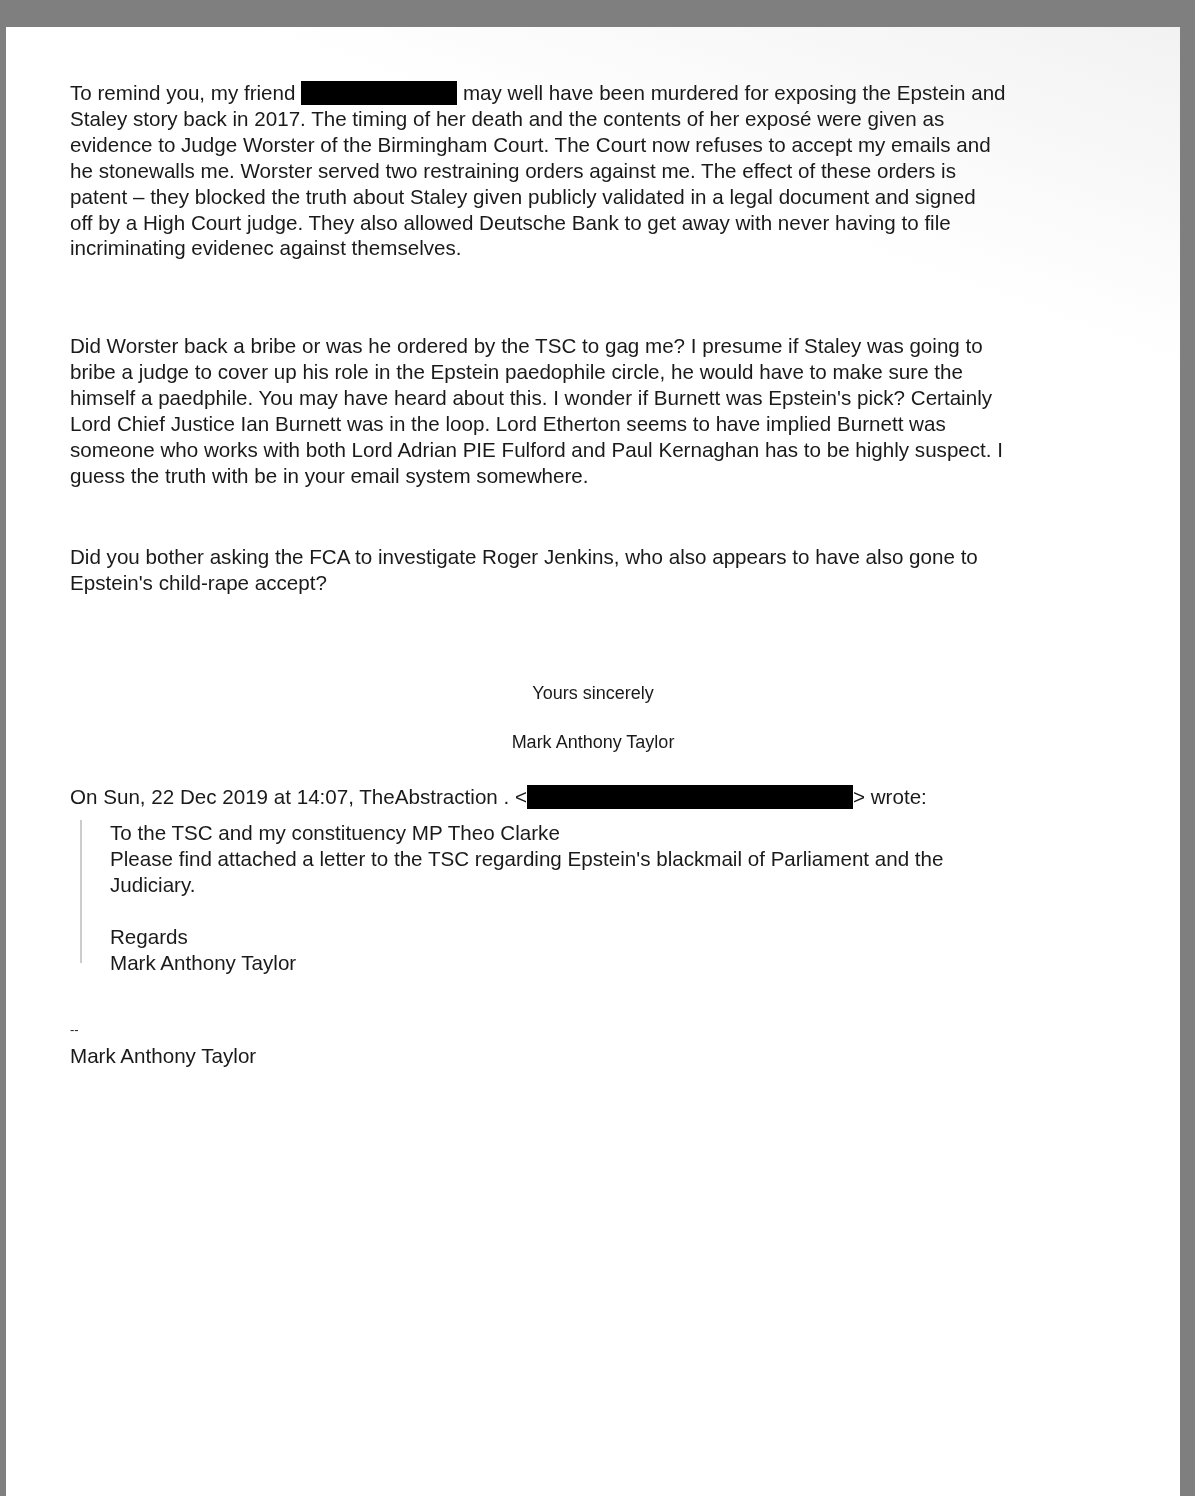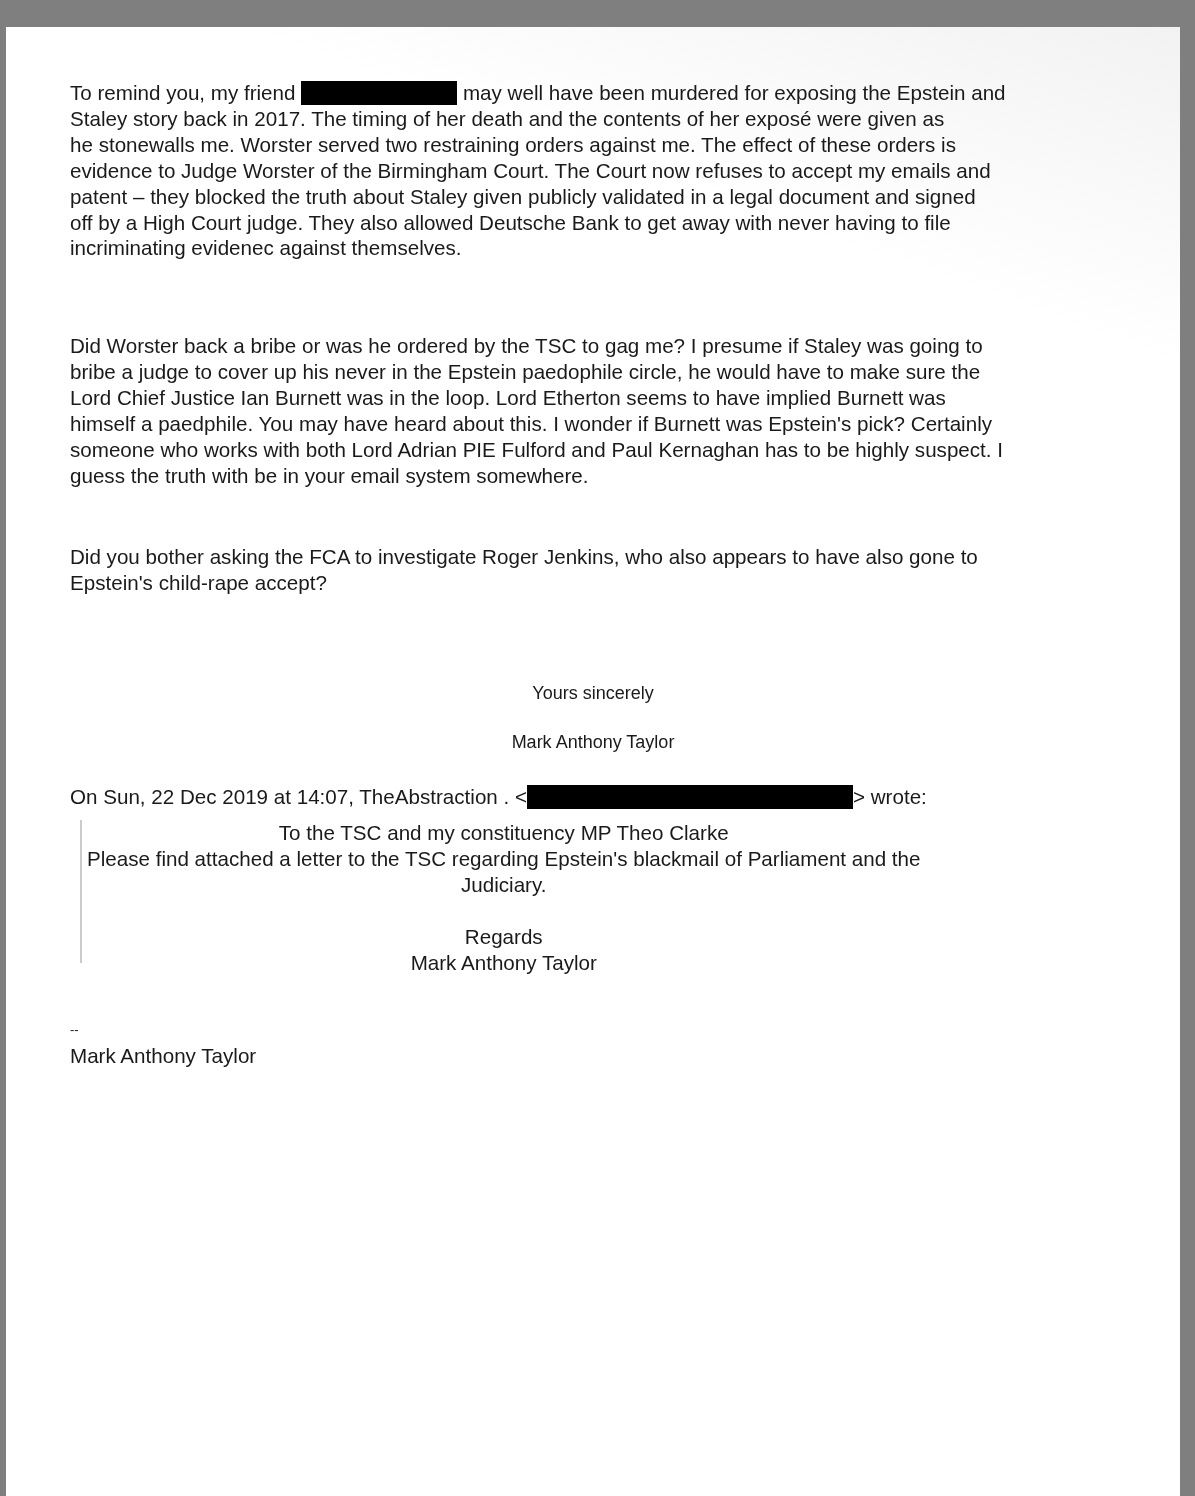--- a/index.html
+++ b/index.html
@@ -19,44 +19,44 @@
   }
   .line { display: block; white-space: nowrap; }
   .redact {
     display: inline-block; background: #000; vertical-align: -5px;
     height: 24px;
   }
   .center { position: absolute; left: 0; width: 1174px; text-align: center;
     font-size: 18px; color: #1a1a1a; }
   .quote {
     position: absolute; left: 74px; top: 793px; height: 143px;
-    border-left: 2px solid #cccccc; padding-left: 5px;
-    font-size: 20.6px; line-height: 25.9px; color: #1a1a1a; text-align: center;
+    border-left: 2px solid #cccccc; padding-left: 28px;
+    font-size: 20.6px; line-height: 25.9px; color: #1a1a1a;
   }
 </style>
 </head>
 <body>
 
 <div class="page">
 
   <div class="txt" style="top:53px;">
     <span class="line"><span>To remind you, my friend </span><span class="redact" style="width:156px;"></span><span> may well have been murdered for exposing the Epstein and</span></span>
     <span class="line">Staley story back in 2017. The timing of her death and the contents of her exposé were given as</span>
+    <span class="line">evidence to Judge Worster of the Birmingham Court. The Court now refuses to accept my emails and</span>
     <span class="line">he stonewalls me. Worster served two restraining orders against me. The effect of these orders is</span>
-    <span class="line">evidence to Judge Worster of the Birmingham Court. The Court now refuses to accept my emails and</span>
     <span class="line">patent – they blocked the truth about Staley given publicly validated in a legal document and signed</span>
     <span class="line">off by a High Court judge. They also allowed Deutsche Bank to get away with never having to file</span>
     <span class="line">incriminating evidenec against themselves.</span>
   </div>
 
   <div class="txt" style="top:306px;">
     <span class="line">Did Worster back a bribe or was he ordered by the TSC to gag me? I presume if Staley was going to</span>
-    <span class="line">bribe a judge to cover up his never in the Epstein paedophile circle, he would have to make sure the</span>
+    <span class="line">bribe a judge to cover up his role in the Epstein paedophile circle, he would have to make sure the</span>
+    <span class="line">himself a paedphile. You may have heard about this. I wonder if Burnett was Epstein's pick? Certainly</span>
     <span class="line">Lord Chief Justice Ian Burnett was in the loop. Lord Etherton seems to have implied Burnett was</span>
-    <span class="line">himself a paedphile. You may have heard about this. I wonder if Burnett was Epstein's pick? Certainly</span>
     <span class="line">someone who works with both Lord Adrian PIE Fulford and Paul Kernaghan has to be highly suspect. I</span>
     <span class="line">guess the truth with be in your email system somewhere.</span>
   </div>
 
   <div class="txt" style="top:517px;">
     <span class="line">Did you bother asking the FCA to investigate Roger Jenkins, who also appears to have also gone to</span>
     <span class="line">Epstein's child-rape accept?</span>
   </div>
 
   <div class="center" style="top:656px;">Yours sincerely</div>

